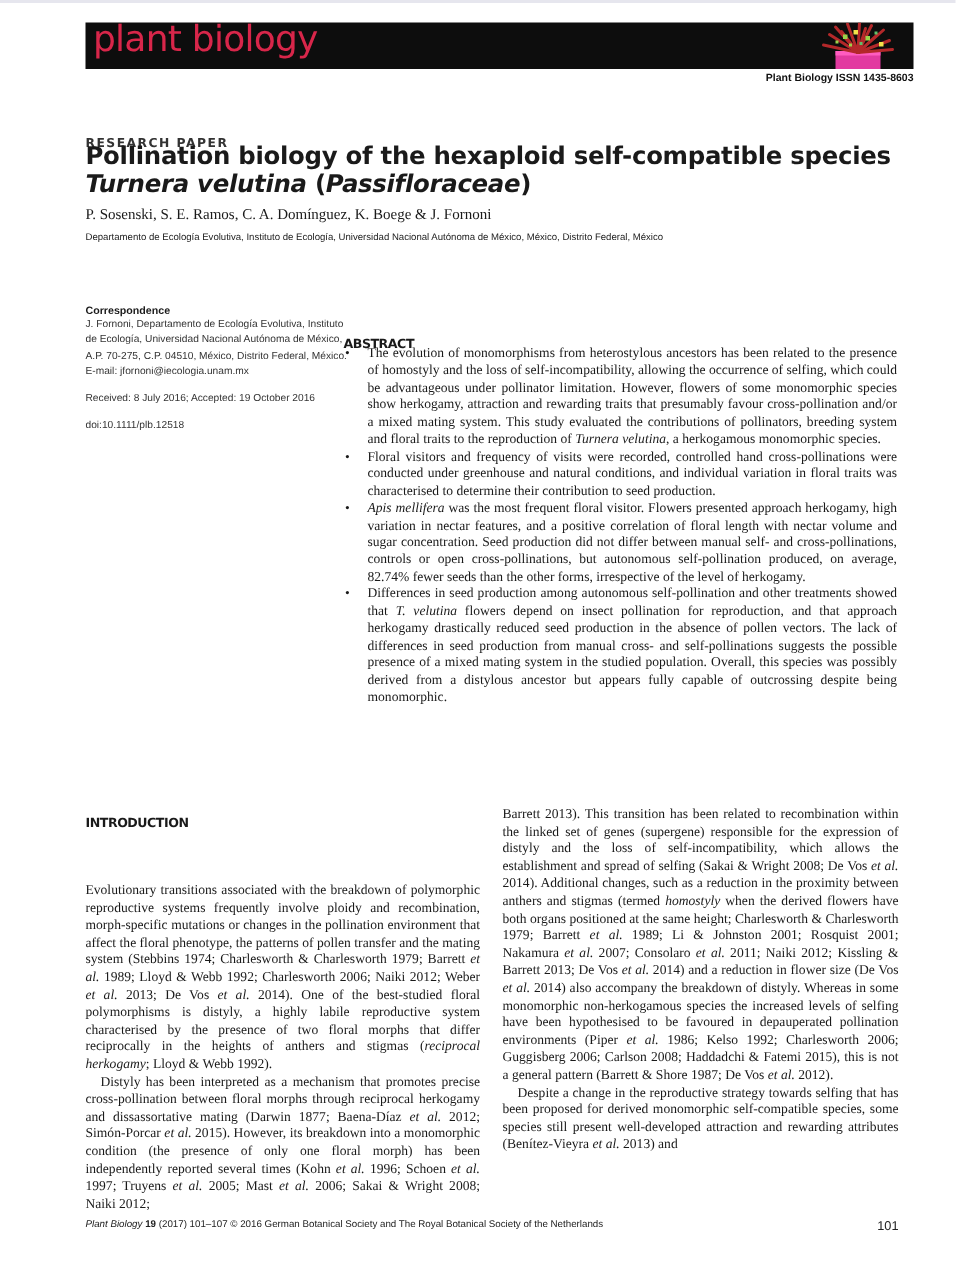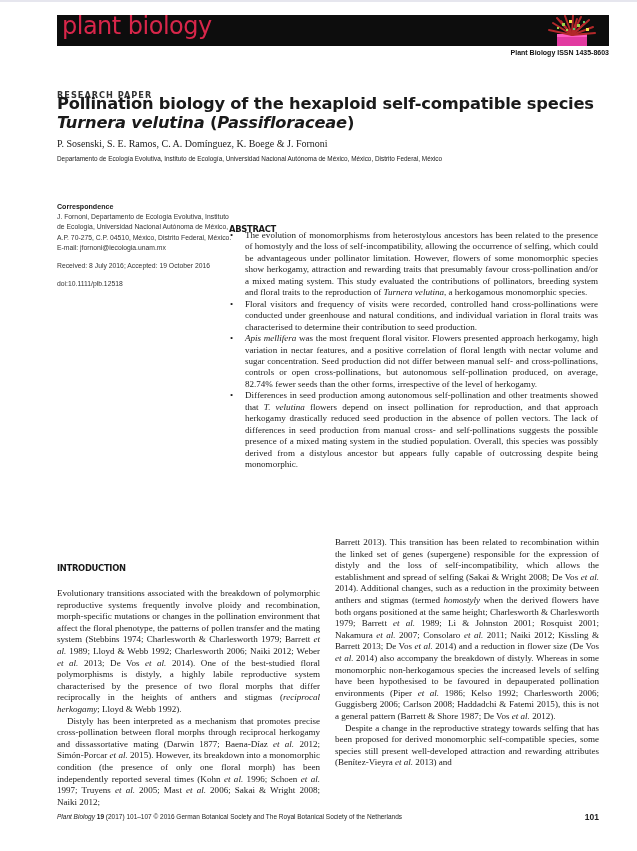--- a/index.html
+++ b/index.html
@@ -18,25 +18,25 @@
   .sidebar .hd { font-weight: bold; color: #1a1a1a; font-size: 7.1px; }
   .sidebar .block { margin-bottom: 8px; }
   .abstract-hd { position: absolute; left: 229px; top: 200px; font-family: "DejaVu Sans", sans-serif; font-weight: bold; font-size: 8.4px; color: #1a1a1a; letter-spacing: -0.3px; margin-top: 24px; }
   .abstract { position: absolute; left: 229px; top: 230px; width: 369px; font-size: 9.05px; line-height: 11.45px; text-align: justify; color: #1a1a1a; }
   .abstract ul { margin: 0; padding: 0; list-style: none; }
   .abstract li { position: relative; padding-left: 16px; margin: 0; }
   .abstract li .bullet { position: absolute; left: 1px; top: 0; font-size: 9px; }
   .col { position: absolute; font-size: 9.05px; line-height: 11.6px; text-align: justify; color: #1a1a1a; hyphens: manual; }
   .col-left { left: 57px; top: 588px; width: 263px; }
   .col-right { left: 335px; top: 537px; width: 264px; }
-  .intro-hd { position: absolute; left: 57px; top: 543px; font-family: "DejaVu Sans", sans-serif; font-weight: bold; font-size: 8.4px; color: #1a1a1a; letter-spacing: -0.3px; margin-top: 20px; }
+  .intro-hd { position: absolute; left: 57px; top: 543px; font-family: "DejaVu Sans", sans-serif; font-weight: bold; font-size: 8.4px; color: #1a1a1a; letter-spacing: -0.3px; }
   .col p { margin: 0; }
   .col p.indent { text-indent: 10px; }
   .footer { position: absolute; left: 57px; top: 813px; width: 542px; font-family: "Liberation Sans", sans-serif; font-size: 6.5px; color: #222; }
-  .footer .pg { position: absolute; right: 0; top: -1px; font-weight: bold; font-size: 8.5px; text-align: center; }
+  .footer .pg { position: absolute; right: 0; top: -1px; font-weight: normal; font-size: 8.5px; text-align: center; }
   .footer i { font-style: italic; }
 </style>
 </head>
 <body>
 
 <div class="topline"></div>
 
 <div class="banner">
   <span class="banner-title">plant biology</span>
   <svg class="banner-art" viewBox="0 0 70 31" xmlns="http://www.w3.org/2000/svg">

